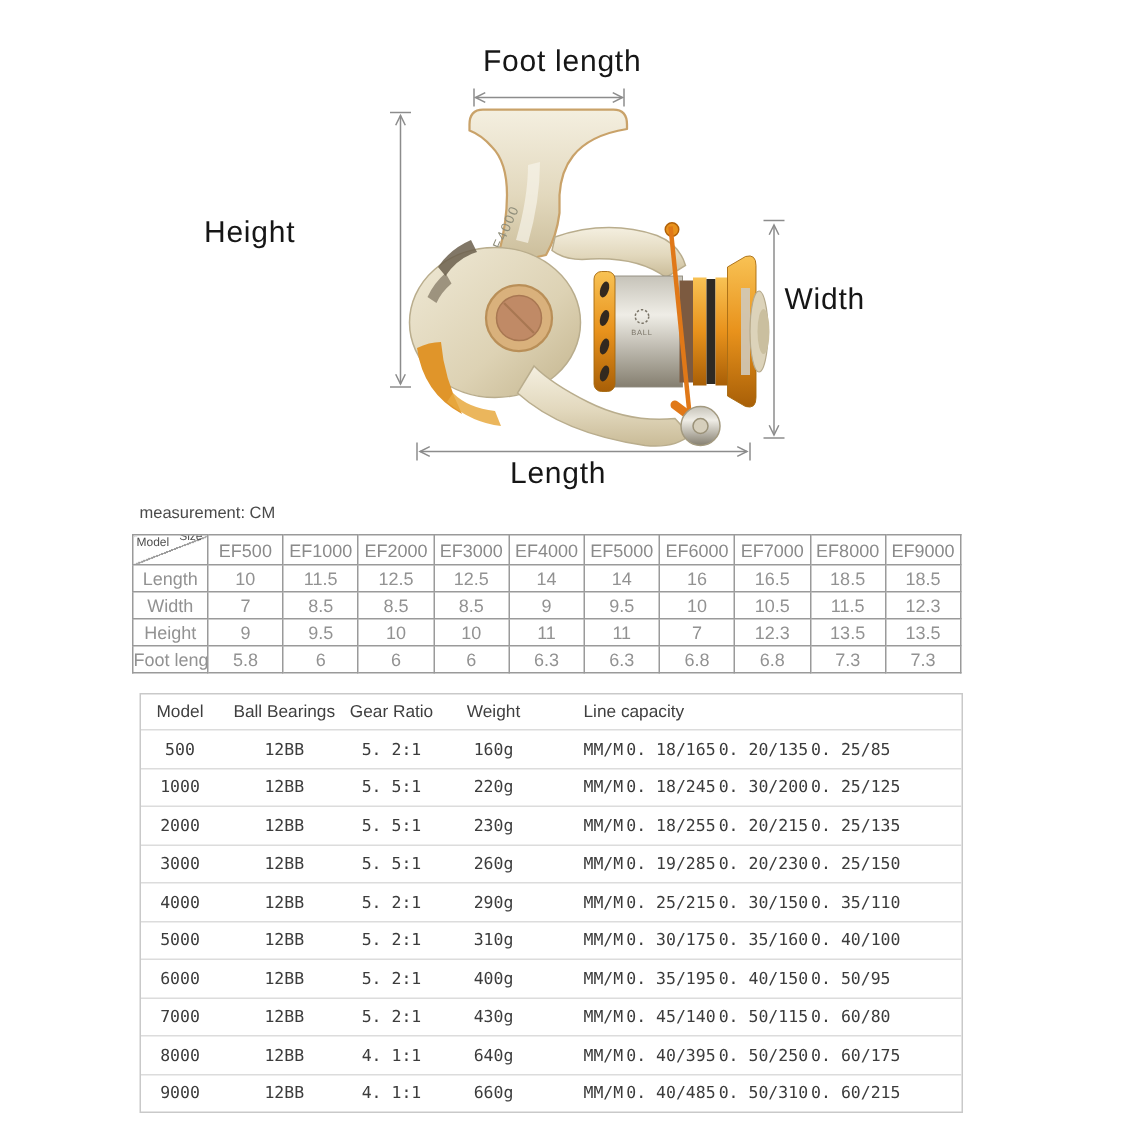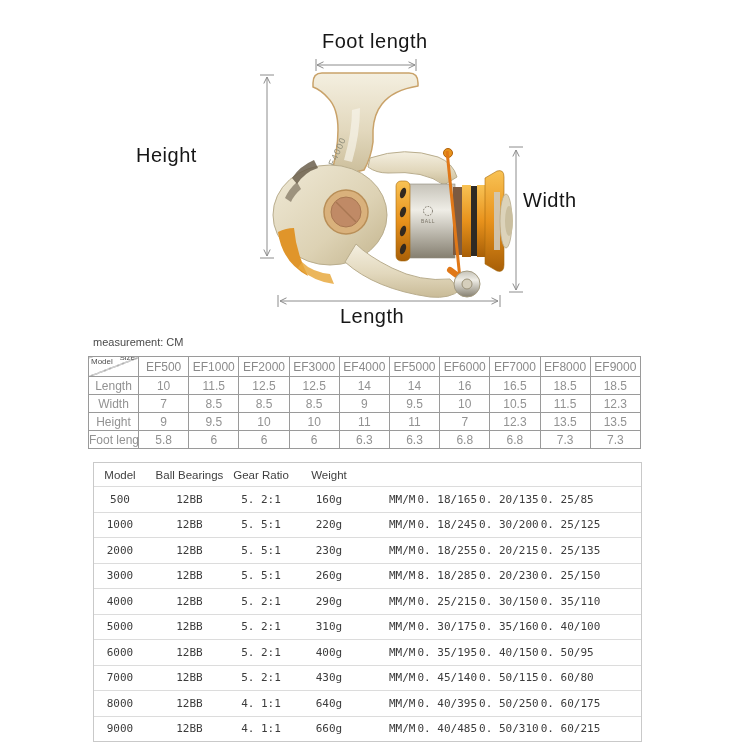--- a/index.html
+++ b/index.html
@@ -257,20 +257,21 @@
         </tr>
       </tbody>
   </table>
 
   <div class="spec-table">
       <div class="srow head">
         <div class="scell c0">Model</div>
         <div class="scell c1">Ball Bearings</div>
         <div class="scell c2">Gear Ratio</div>
         <div class="scell c3">Weight</div>
+        <div class="scell c4">Line capacity</div>
       </div>
       <div class="srow">
         <div class="scell c0">500</div>
         <div class="scell c1">12BB</div>
         <div class="scell c2">5. 2:1</div>
         <div class="scell c3">160g</div>
         <div class="scell c4 cap">
           <span>MM/M</span>
           <span>0. 18/165</span>
           <span>0. 20/135</span>
@@ -301,21 +302,21 @@
           <span>0. 25/135</span>
         </div>
       </div>
       <div class="srow">
         <div class="scell c0">3000</div>
         <div class="scell c1">12BB</div>
         <div class="scell c2">5. 5:1</div>
         <div class="scell c3">260g</div>
         <div class="scell c4 cap">
           <span>MM/M</span>
-          <span>8. 18/285</span>
+          <span>0. 19/285</span>
           <span>0. 20/230</span>
           <span>0. 25/150</span>
         </div>
       </div>
       <div class="srow">
         <div class="scell c0">4000</div>
         <div class="scell c1">12BB</div>
         <div class="scell c2">5. 2:1</div>
         <div class="scell c3">290g</div>
         <div class="scell c4 cap">

